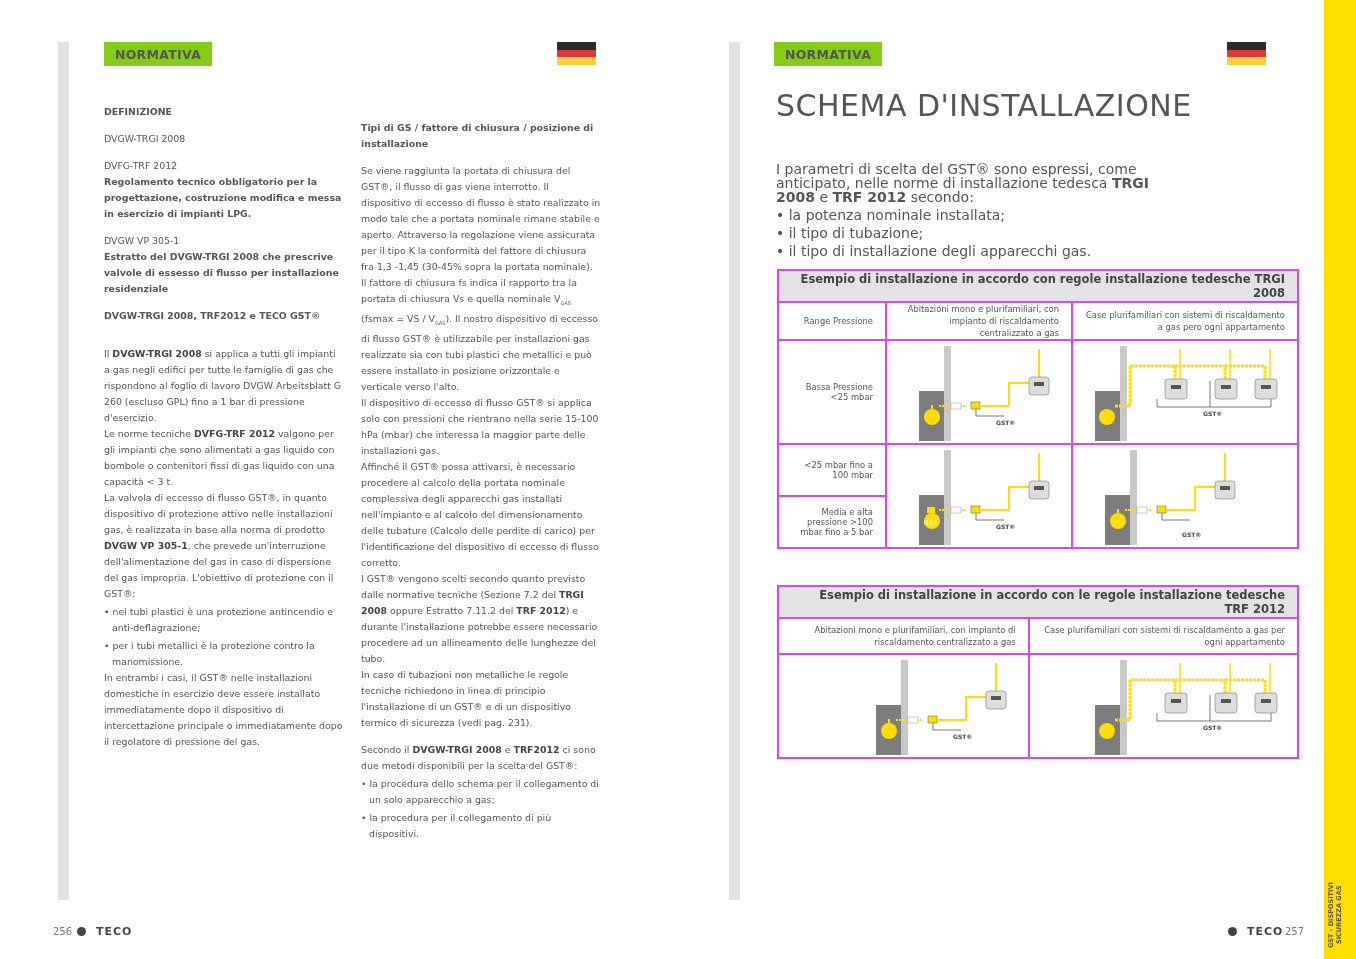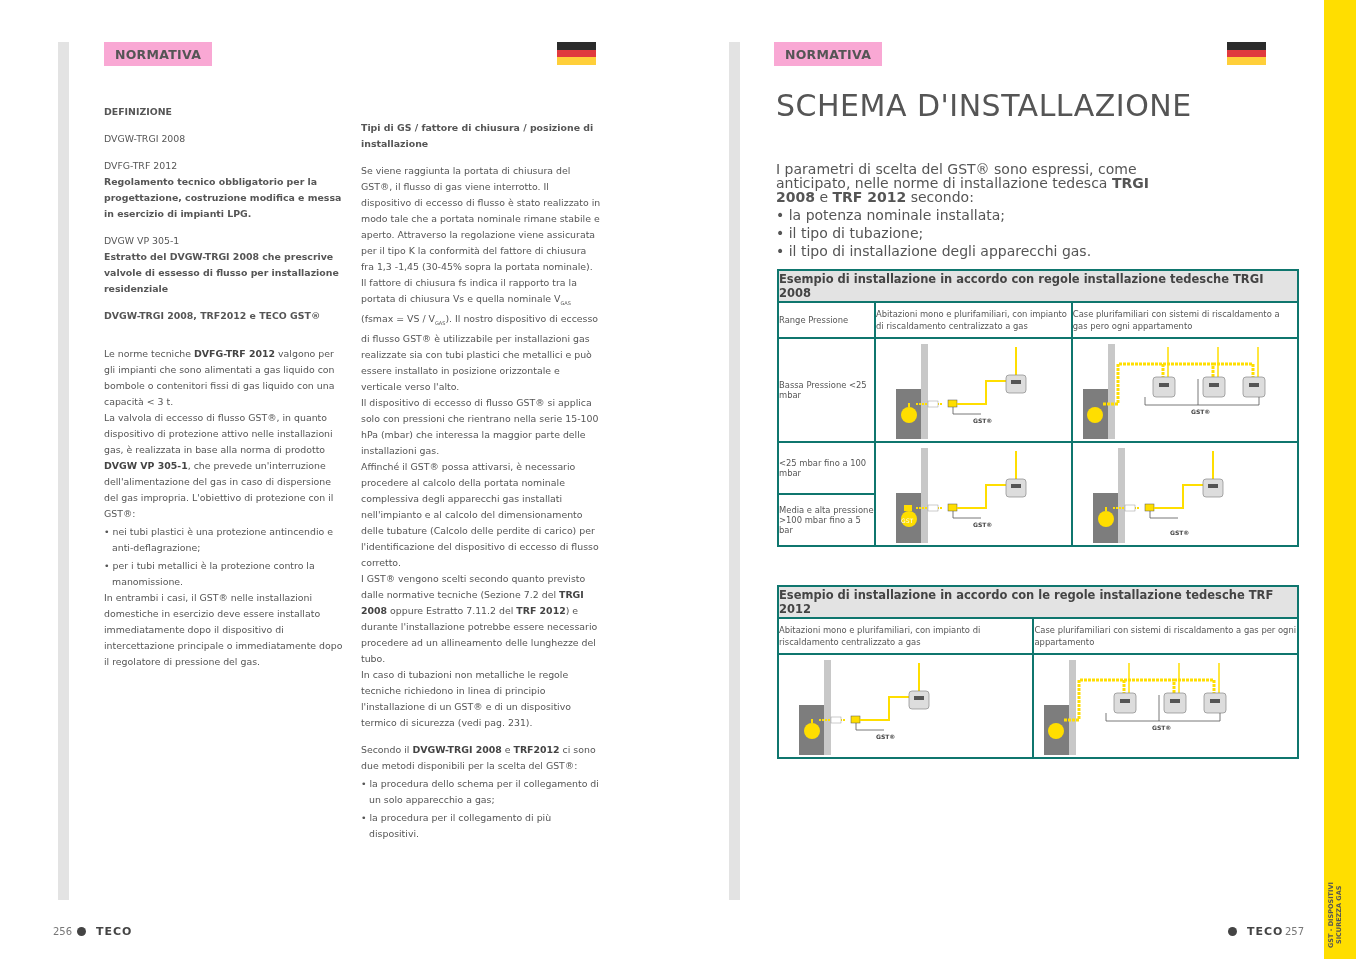--- a/index.html
+++ b/index.html
@@ -1,33 +1,33 @@
 <!DOCTYPE html>
 <html><head>
 <meta charset="utf-8">
 <style>
   html, body { margin:0; padding:0; }
   body { width:1356px; height:959px; position:relative; background:#ffffff; overflow:hidden;
          font-family:"DejaVu Sans", sans-serif; color:#555; }
   .side-bar { position:absolute; background:#e3e3e3; width:11px; }
-  .tag { position:absolute; background:#f9a8d4; color:#555; font-weight:bold; font-size:12.5px;
+  .tag { position:absolute; background:#84cc16; color:#555; font-weight:bold; font-size:12.5px;
          display:flex; align-items:center; justify-content:center; letter-spacing:0.3px; }
   .flag { position:absolute; width:39px; height:23px; }
   .flag div { height:33.34%; }
   .txt { position:absolute; font-size:9.4px; line-height:16px; color:#555; }
   .txt p { margin:0; }
   .txt b { color:#444; }
   .sp { height:11px; }
   .bul { padding-left:8px; text-indent:-8px; margin-top:2px !important; }
   .title { position:absolute; font-size:30px; color:#555; letter-spacing:0.5px; }
   .intro { position:absolute; font-size:14px; line-height:14px; color:#555; }
   .intro p { margin:0; }
   .intro .bul { margin-top:4px !important; }
   table.ex { position:absolute; border-collapse:collapse; font-size:8.4px; color:#555; background:#fff; }
-  table.ex td, table.ex th { border:2px solid #0f766e; text-align:left; padding:0 0; }
+  table.ex td, table.ex th { border:2px solid #d946ef; text-align:right; padding:0 12px; }
   table.ex th.cap { background:#e3e3e3; font-size:11.5px; font-weight:bold; color:#444; height:30px; }
   table.ex td.hd { height:34px; line-height:12px; }
   .yellow-strip { position:absolute; left:1324px; top:0; width:32px; height:959px; background:#ffde00; }
   .strip-text { position:absolute; left:1327px; top:880px; width:26px; height:70px; font-size:6.5px; font-weight:bold; color:#555;
                 writing-mode:vertical-rl; transform:rotate(180deg); text-align:center; line-height:8px; }
   .pgnum { position:absolute; font-size:10px; color:#777; }
   .logo { position:absolute; display:flex; align-items:center; gap:10px; font-weight:bold; font-size:11px; letter-spacing:1px; color:#444; }
   .logo .ball { width:9px; height:9px; background:#444; border-radius:50%; }
 </style>
 </head>
@@ -48,20 +48,21 @@
   <div class="sp"></div>
   <p>DVFG-TRF 2012</p>
   <p style="font-weight:bold">Regolamento tecnico obbligatorio per la progettazione, costruzione modifica e messa in esercizio di impianti LPG.</p>
   <div class="sp"></div>
   <p>DVGW VP 305-1</p>
   <p style="font-weight:bold">Estratto del DVGW-TRGI 2008 che prescrive valvole di essesso di flusso per installazione residenziale</p>
   <div class="sp"></div>
   <p style="font-weight:bold">DVGW-TRGI 2008, TRF2012 e TECO GST®</p>
   <div class="sp"></div>
     <div class="sp"></div>
+  <p><span>Il </span><b>DVGW-TRGI 2008</b><span> si applica a tutti gli impianti a gas negli edifici per tutte le famiglie di gas che rispondono al foglio di lavoro DVGW Arbeitsblatt G 260 (escluso GPL) fino a 1 bar di pressione d'esercizio.</span></p>
   <p><span>Le norme tecniche </span><b>DVFG-TRF 2012</b><span> valgono per gli impianti che sono alimentati a gas liquido con bombole o contenitori fissi di gas liquido con una capacità &lt; 3 t.</span></p>
   <p><span>La valvola di eccesso di flusso GST®, in quanto dispositivo di protezione attivo nelle installazioni gas, è realizzata in base alla norma di prodotto </span><b>DVGW VP 305-1</b><span>, che prevede un'interruzione dell'alimentazione del gas in caso di dispersione del gas impropria. L'obiettivo di protezione con il GST®:</span></p>
   <p class="bul">• <span>nei tubi plastici è una protezione antincendio e anti-deflagrazione;</span></p>
   <p class="bul">• <span>per i tubi metallici è la protezione contro la manomissione.</span></p>
   <p>In entrambi i casi, il GST® nelle installazioni domestiche in esercizio deve essere installato immediatamente dopo il dispositivo di intercettazione principale o immediatamente dopo il regolatore di pressione del gas.</p>
 </div>
 
 <div class="txt" style="left:361px; top:120px; width:240px;">
   <p style="font-weight:bold">Tipi di GS / fattore di chiusura / posizione di installazione</p>
   <div class="sp"></div>

